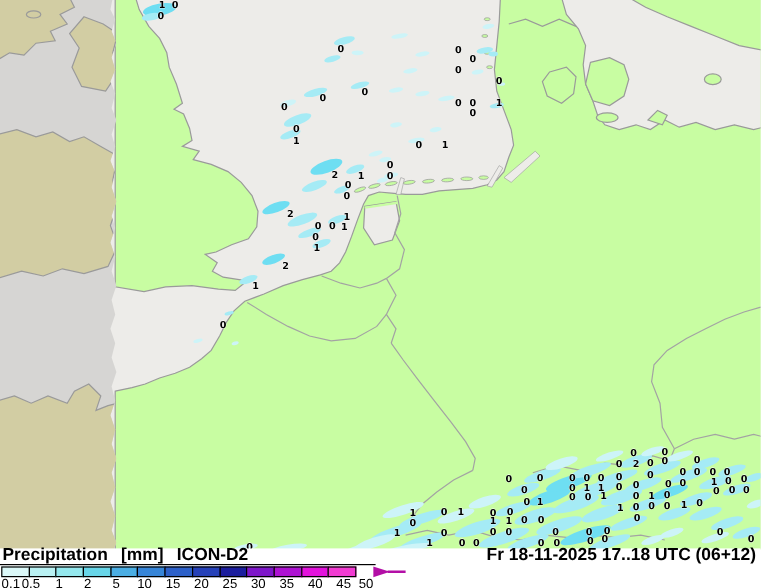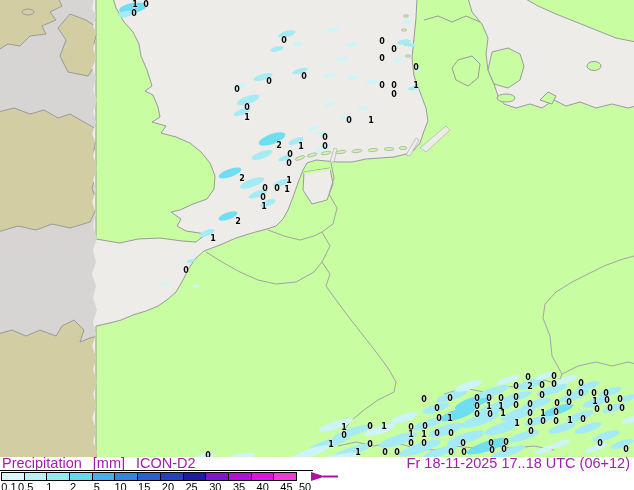--- a/index.html
+++ b/index.html
@@ -3,21 +3,21 @@
 <meta charset="utf-8">
 <style>
   html,body{margin:0;padding:0;background:#fff;}
   .stage{position:relative;width:634px;height:490px;background:#ffffff;overflow:hidden;
          font-family:"Liberation Sans",sans-serif;}
   .map{position:absolute;top:0;left:0;}
   #markers text{font:bold 8px "DejaVu Sans",sans-serif;text-anchor:middle;fill:#000;
                 paint-order:stroke;stroke:#ffffff;stroke-width:0.5px;}
   .legend{position:absolute;left:0;top:457px;width:634px;height:33px;background:#fff;}
   .legend-top{position:absolute;left:2px;top:0;width:630px;height:13px;display:flex;
-              align-items:flex-start;font-size:14.5px;line-height:13px;color:#a21caf;white-space:nowrap;}
+              align-items:flex-start;font-size:14.5px;line-height:13px;color:#000000;white-space:nowrap;font-weight:bold;}
   .legend-top .gap{display:inline-block;width:11px;}
   .timestamp{margin-left:auto;padding-right:2px;}
   .rule{position:absolute;left:0;top:13px;width:313px;height:1px;background:#000;}
   .cbar{position:absolute;left:2px;top:15px;height:9px;display:flex;}
   .cbar .cell{width:23.7px;height:9px;border:1px solid #000;margin-left:-1px;box-sizing:border-box;}
   .cbar-arrow{position:absolute;left:311px;top:13px;}
   .cbar-labels{position:absolute;left:0;top:24px;width:340px;height:14px;font-size:11px;color:#000;}
   .cbar-labels span{position:absolute;top:0;transform:translateX(-50%);}
 </style>
 </head>

